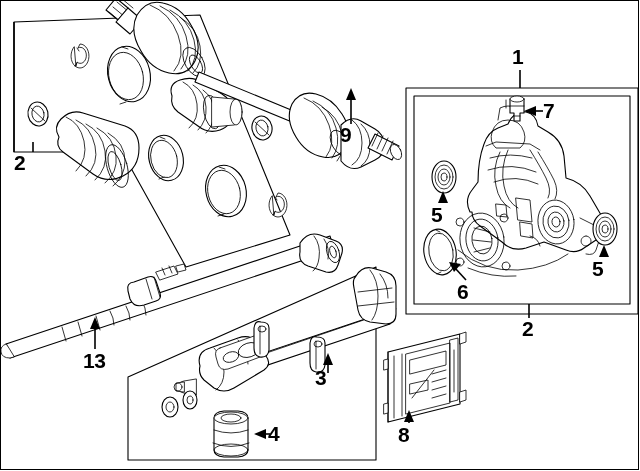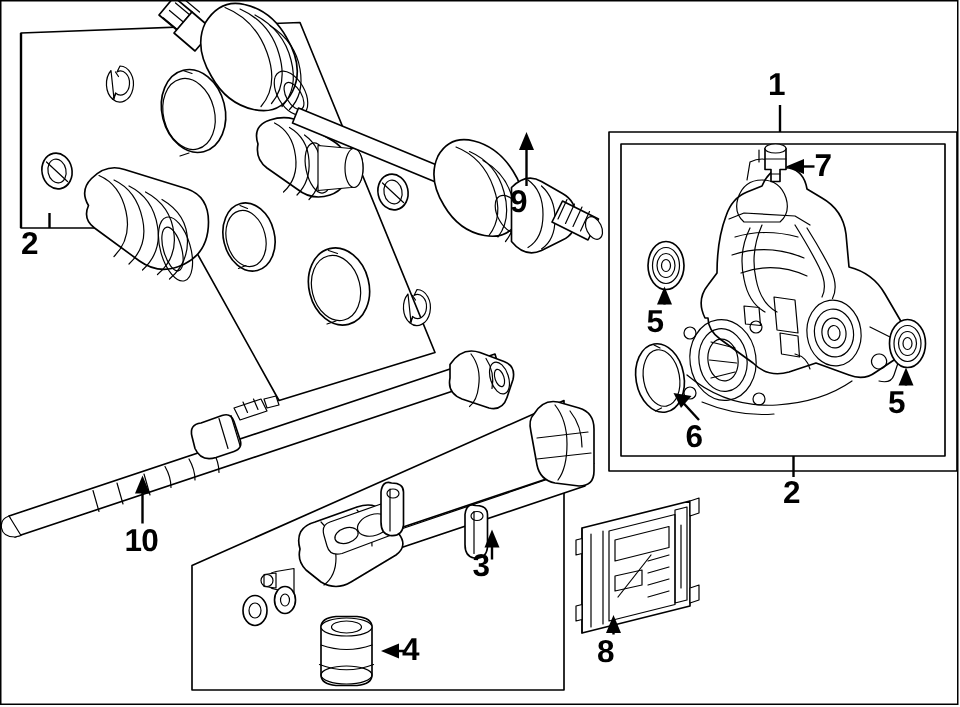--- a/index.html
+++ b/index.html
@@ -378,16 +378,16 @@
   <div class="callout" style="left:522px; top:318px;">2</div>
   <div class="callout" style="left:315px; top:367px;">3</div>
   <div class="callout" style="left:268px; top:423px;">4</div>
   <div class="callout" style="left:431px; top:204px;">5</div>
   <div class="callout" style="left:592px; top:258px;">5</div>
   <div class="callout" style="left:457px; top:281px;">6</div>
   <div class="callout" style="left:543px; top:100px;">7</div>
   <div class="callout" style="left:398px; top:424px;">8</div>
   <div class="callout" style="left:340px; top:124px;">9</div>
   <div class="callout" style="left:14px; top:152px;">2</div>
-  <div class="callout" style="left:83px; top:350px;">10</div>
+  <div class="callout" style="left:83px; top:350px;">13</div>
 
   <div id="page-border"></div>
 </div>
 
 </body></html>

